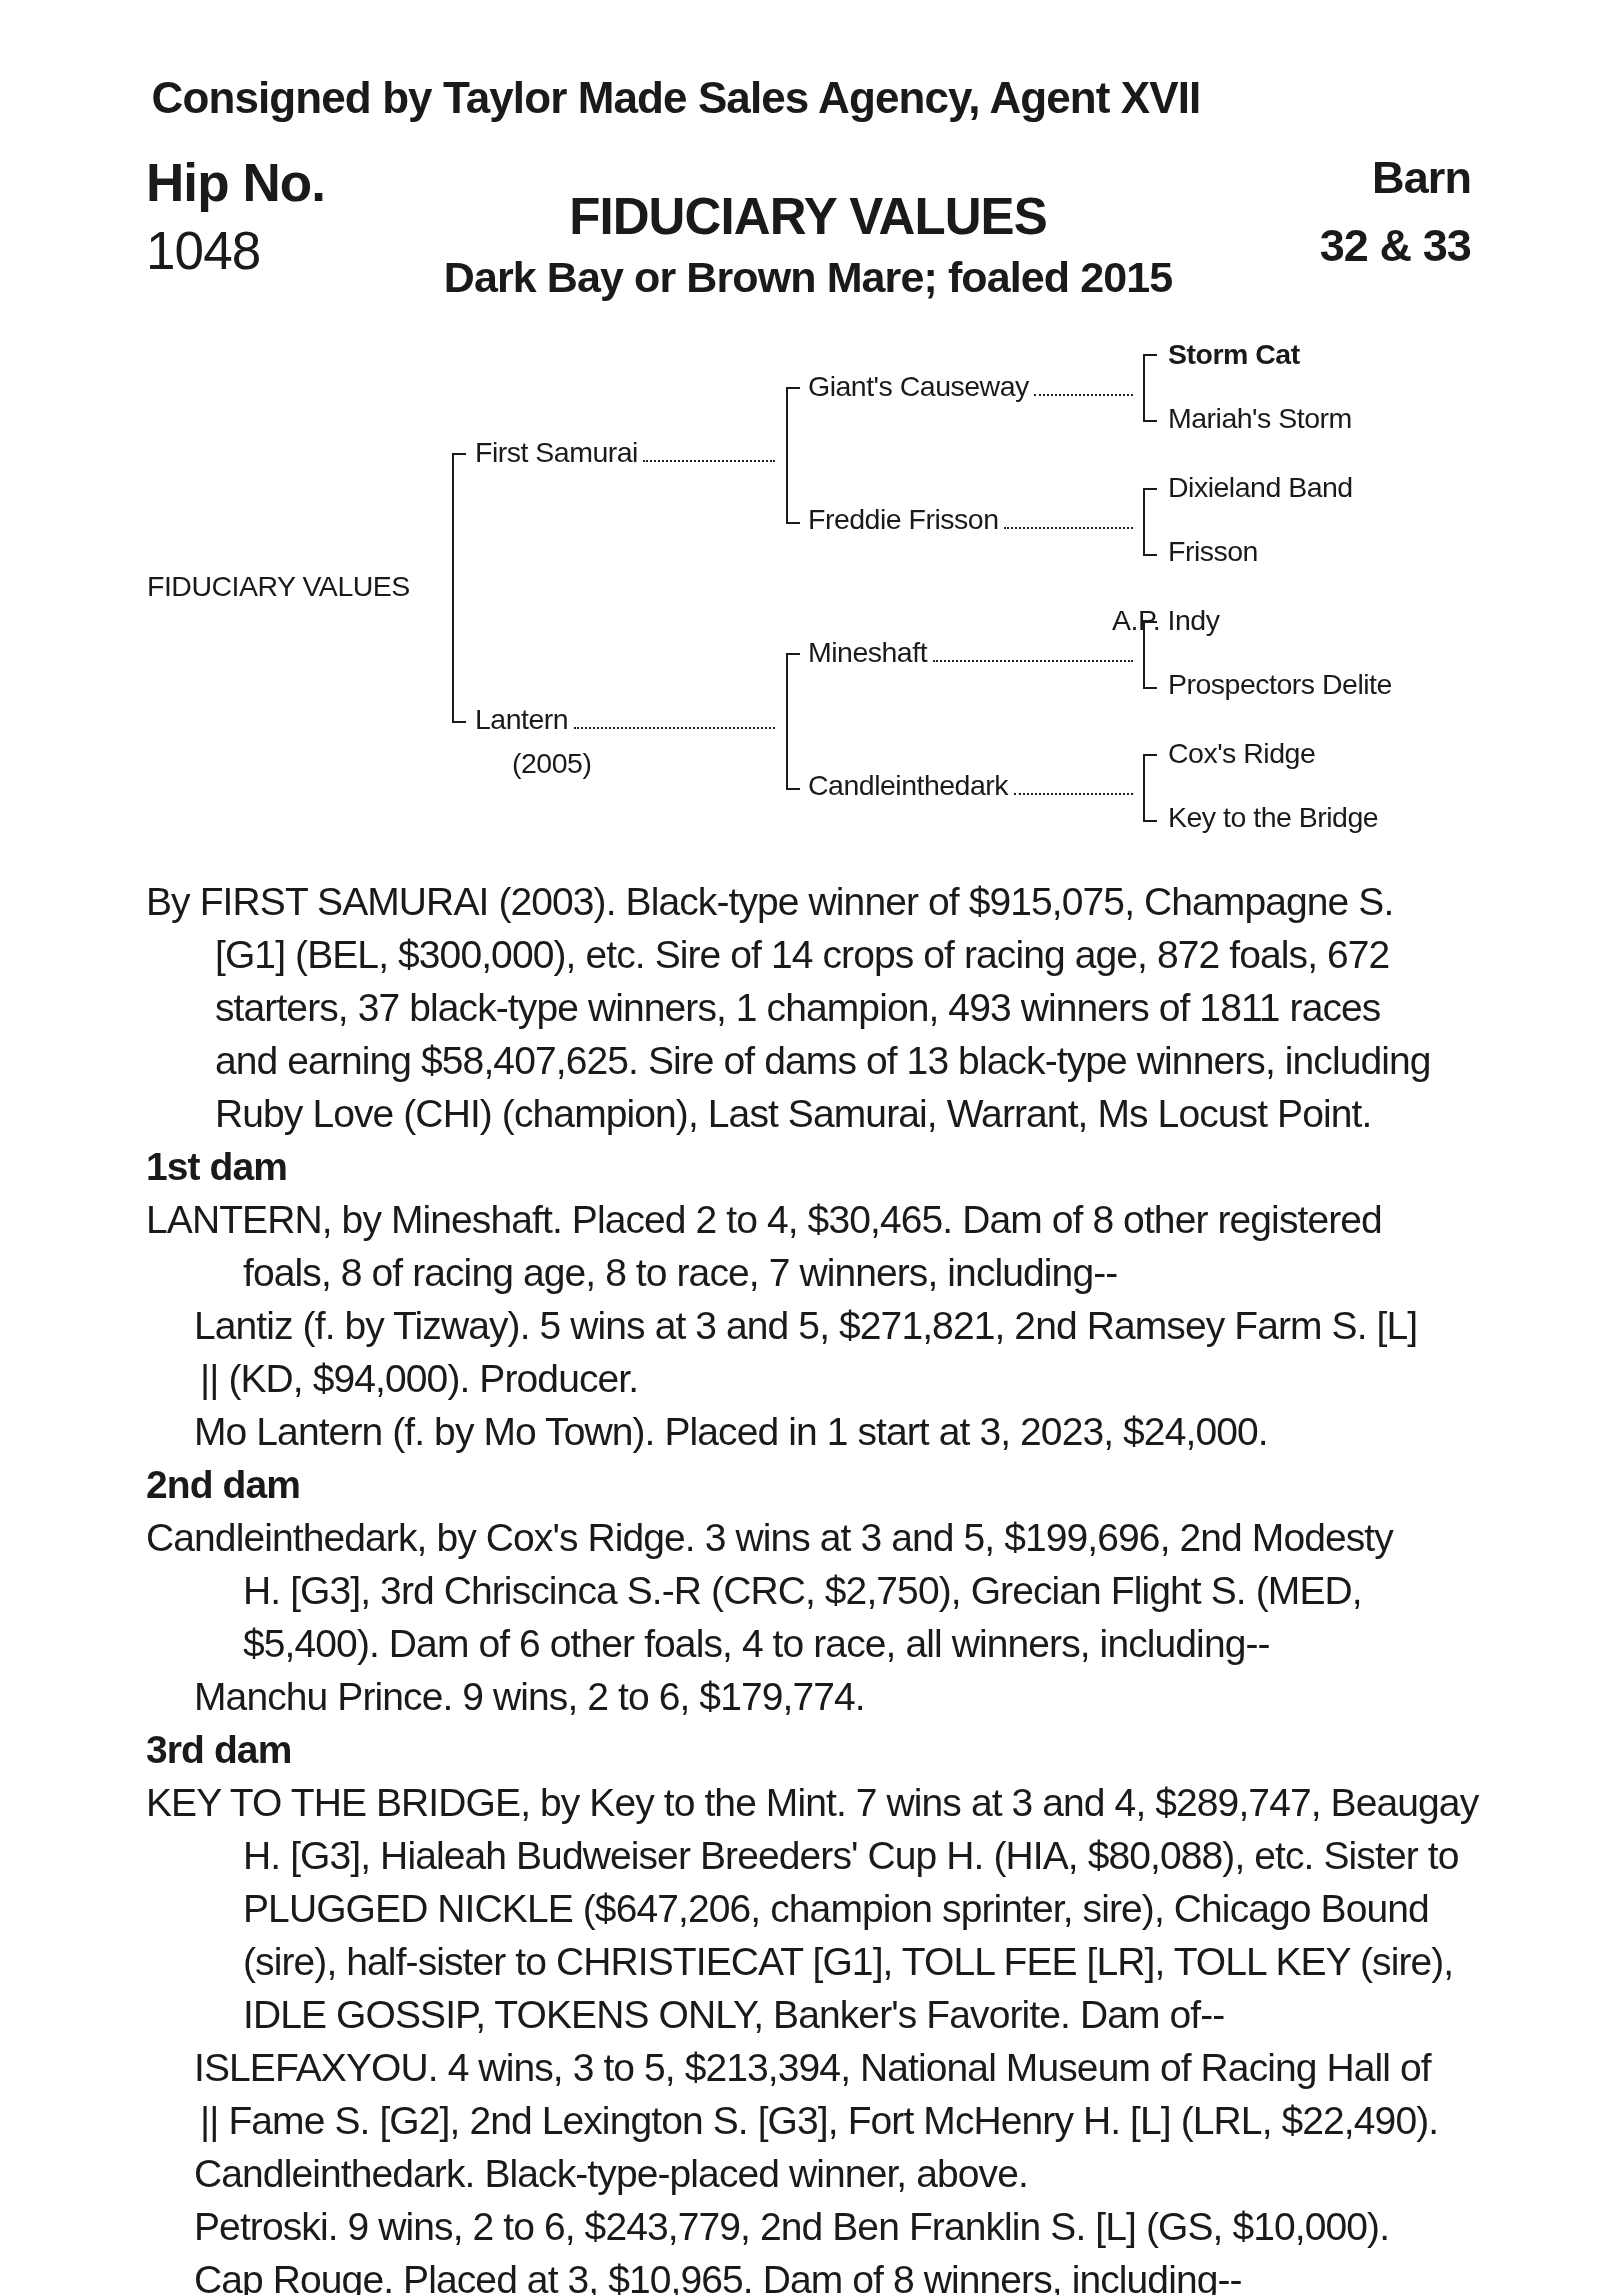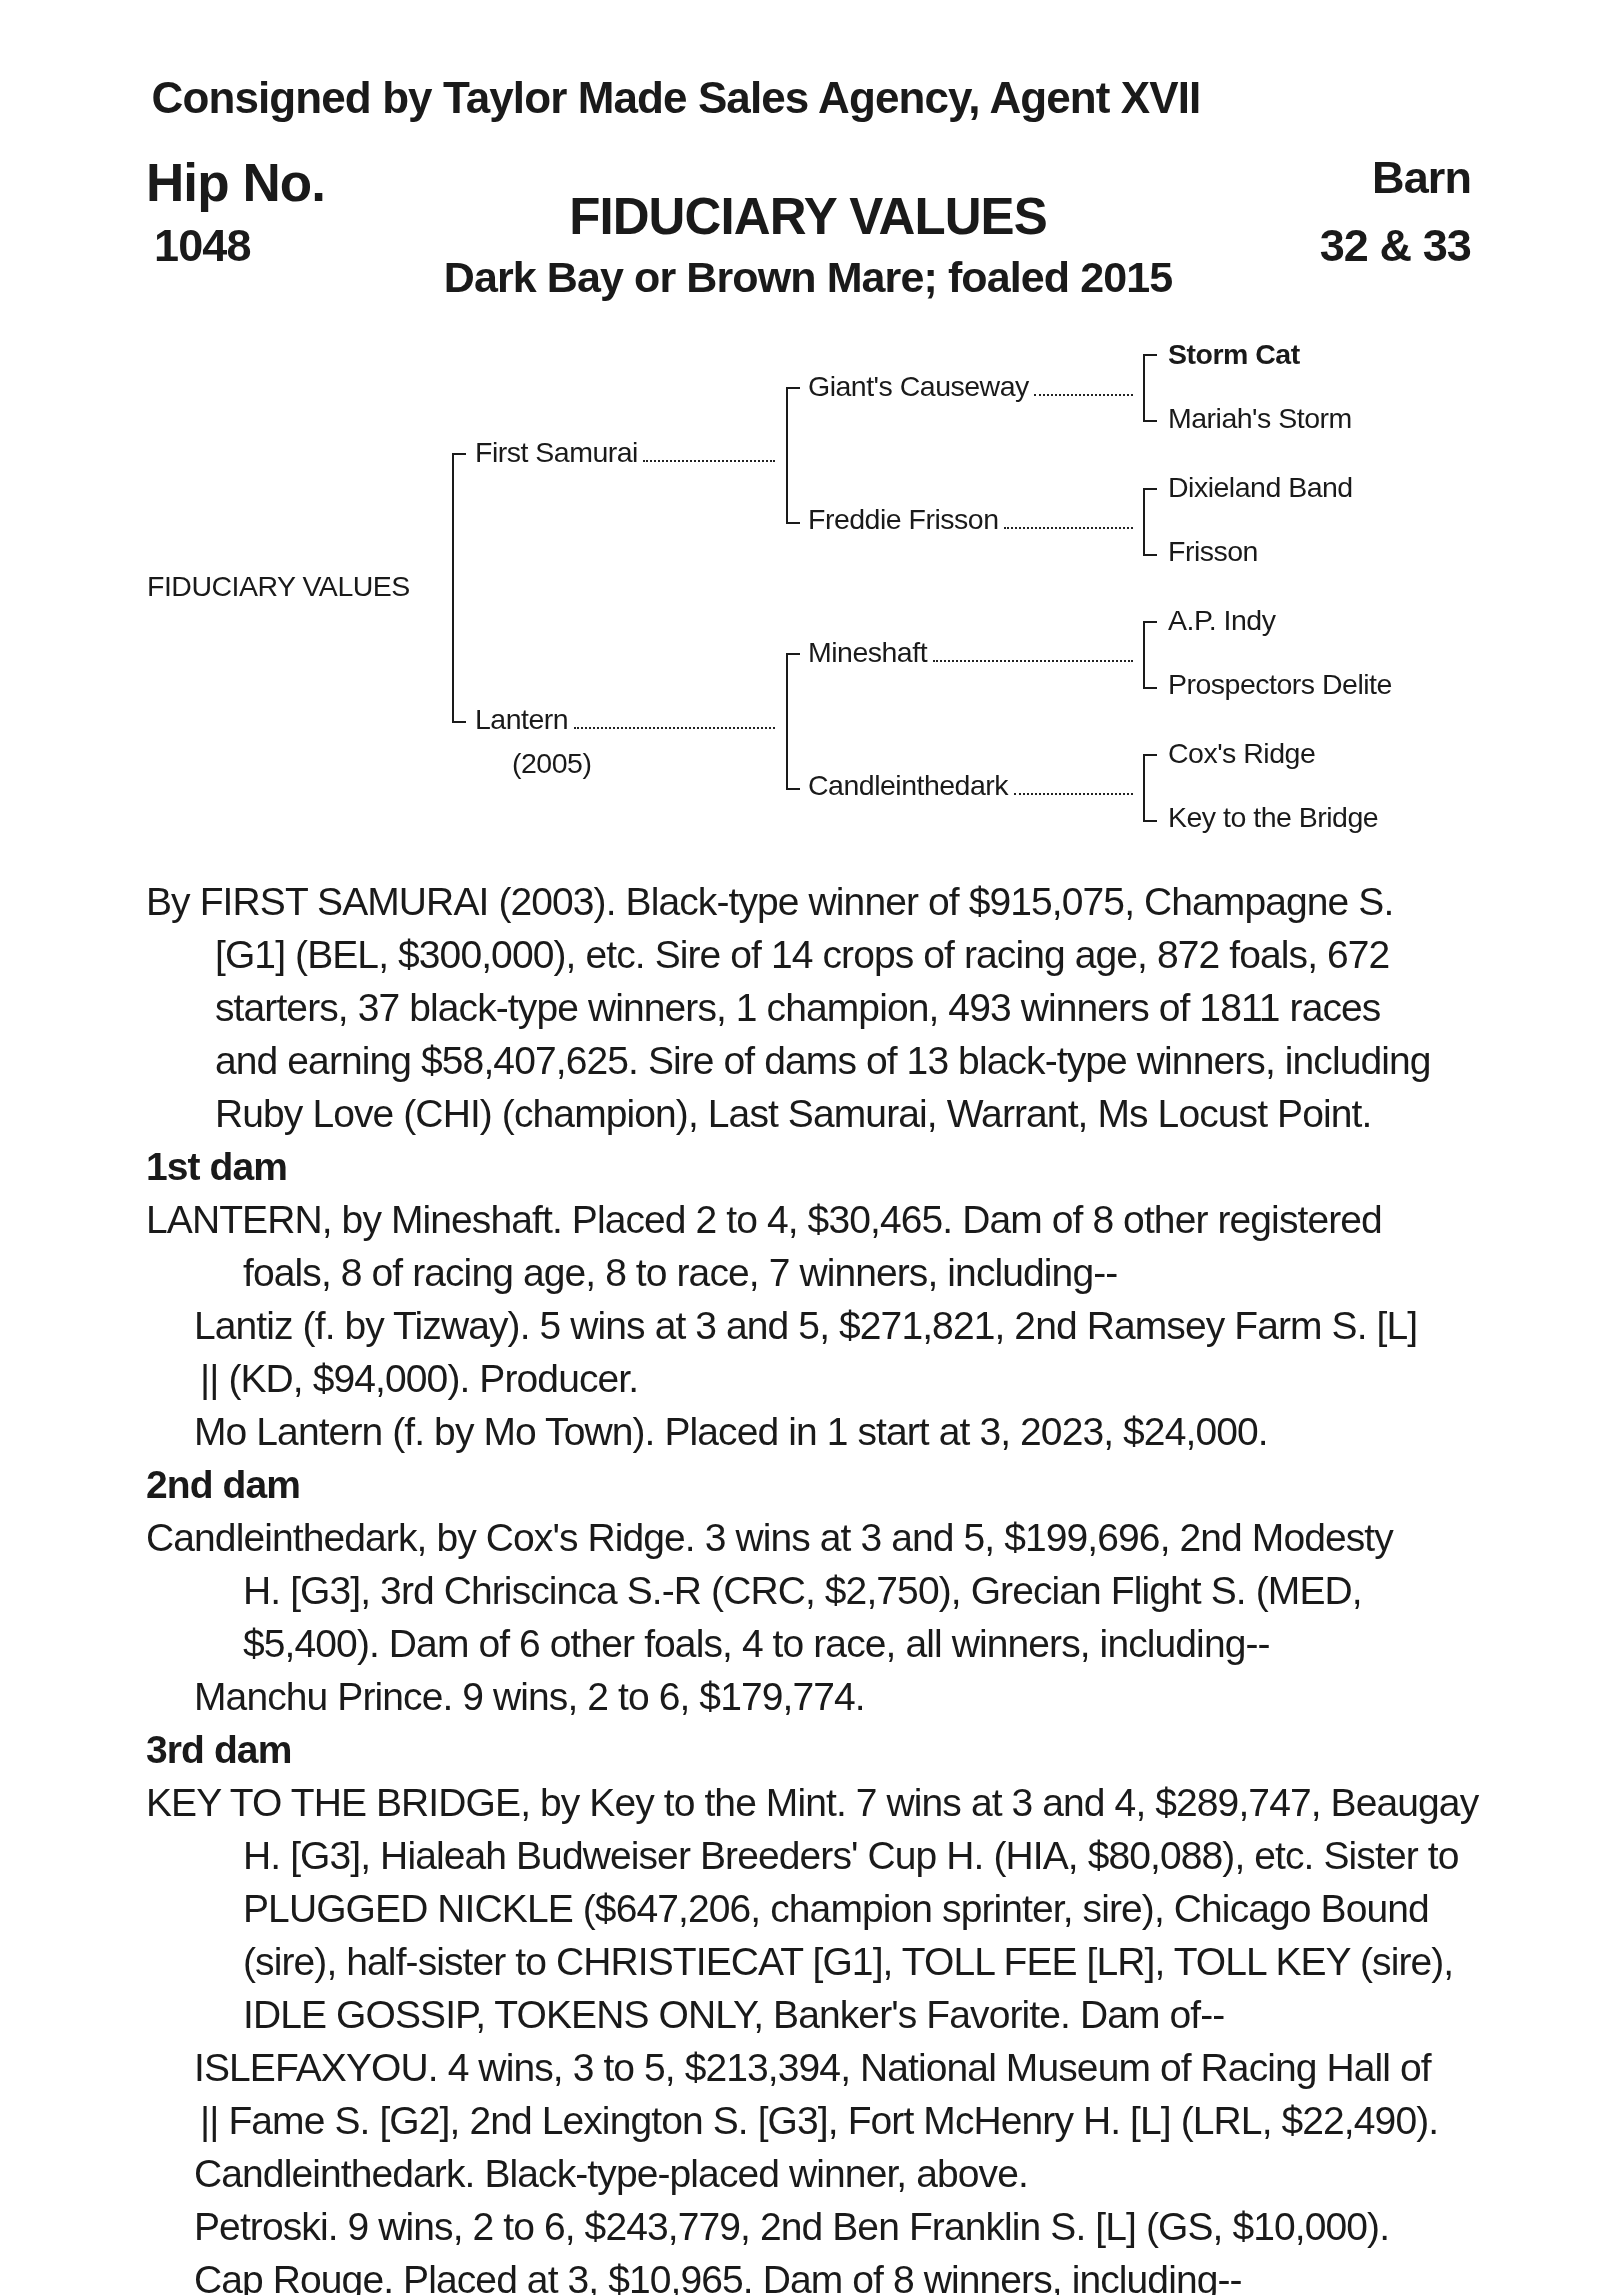--- a/index.html
+++ b/index.html
@@ -4,21 +4,21 @@
 <style>
   html,body{margin:0;padding:0;}
   body{
     width:1616px;height:3227px;position:relative;background:#ffffff;
     font-family:"Liberation Sans", sans-serif;color:#1a1a1a;overflow:hidden;
   }
   .abs{position:absolute;}
   
   .consign{top:73px;left:0;width:1352px;text-align:center;font-size:44px;font-weight:bold;letter-spacing:-0.9px;}
   .hip-label{left:146px;top:152px;font-size:53px;font-weight:bold;letter-spacing:-0.9px;}
-  .hip-no{left:154px;top:220px;font-size:45px;font-weight:bold;letter-spacing:-0.9px;}
+  .hip-no{left:146px;top:220px;font-size:53px;font-weight:normal;letter-spacing:-0.9px;}
   .barn-label{right:145px;top:152px;font-size:45px;font-weight:bold;text-align:left;letter-spacing:-0.9px;}
   .barn-no{right:145px;top:220px;font-size:45px;font-weight:bold;text-align:right;letter-spacing:-0.9px;}
   .title{top:187px;left:0;width:1616px;text-align:center;font-size:51px;font-weight:bold;letter-spacing:-0.9px;}
   .subtitle{top:253px;left:0;width:1616px;text-align:center;font-size:43px;font-weight:bold;letter-spacing:-0.9px;}
   
   #tree{position:absolute;left:0;top:0;width:1616px;height:872px;}
   .tree-row{position:absolute;display:flex;align-items:flex-end;height:41px;line-height:41px;
     font-size:28.5px;letter-spacing:-0.5px;white-space:nowrap;}
   .leader{flex:1;border-bottom:2.8px dotted #222;margin:0 2.8px 11px 5.5px;min-width:18.4px;}
   .bracket{position:absolute;width:12px;border-left:2.3px solid #1a1a1a;border-top:2.3px solid #1a1a1a;border-bottom:2.3px solid #1a1a1a;}
@@ -81,21 +81,21 @@
     </div>
     <div class="tree-row" style="left: 1168px; top: 398px; width: auto;">
       <span>Mariah's Storm</span>
     </div>
     <div class="tree-row" style="left: 1168px; top: 467px; width: auto;">
       <span>Dixieland Band</span>
     </div>
     <div class="tree-row" style="left: 1168px; top: 531px; width: auto;">
       <span>Frisson</span>
     </div>
-    <div class="tree-row" style="left: 1168px; top: 600px; width: auto; align-items: center;">
+    <div class="tree-row" style="left: 1112px; top: 600px; width: auto; align-items: center;">
       <span>A.P. Indy</span>
     </div>
     <div class="tree-row" style="left: 1168px; top: 664px; width: auto;">
       <span>Prospectors Delite</span>
     </div>
     <div class="tree-row" style="left: 1168px; top: 733px; width: auto;">
       <span>Cox's Ridge</span>
     </div>
     <div class="tree-row" style="left: 1168px; top: 797px; width: auto;">
       <span>Key to the Bridge</span>

